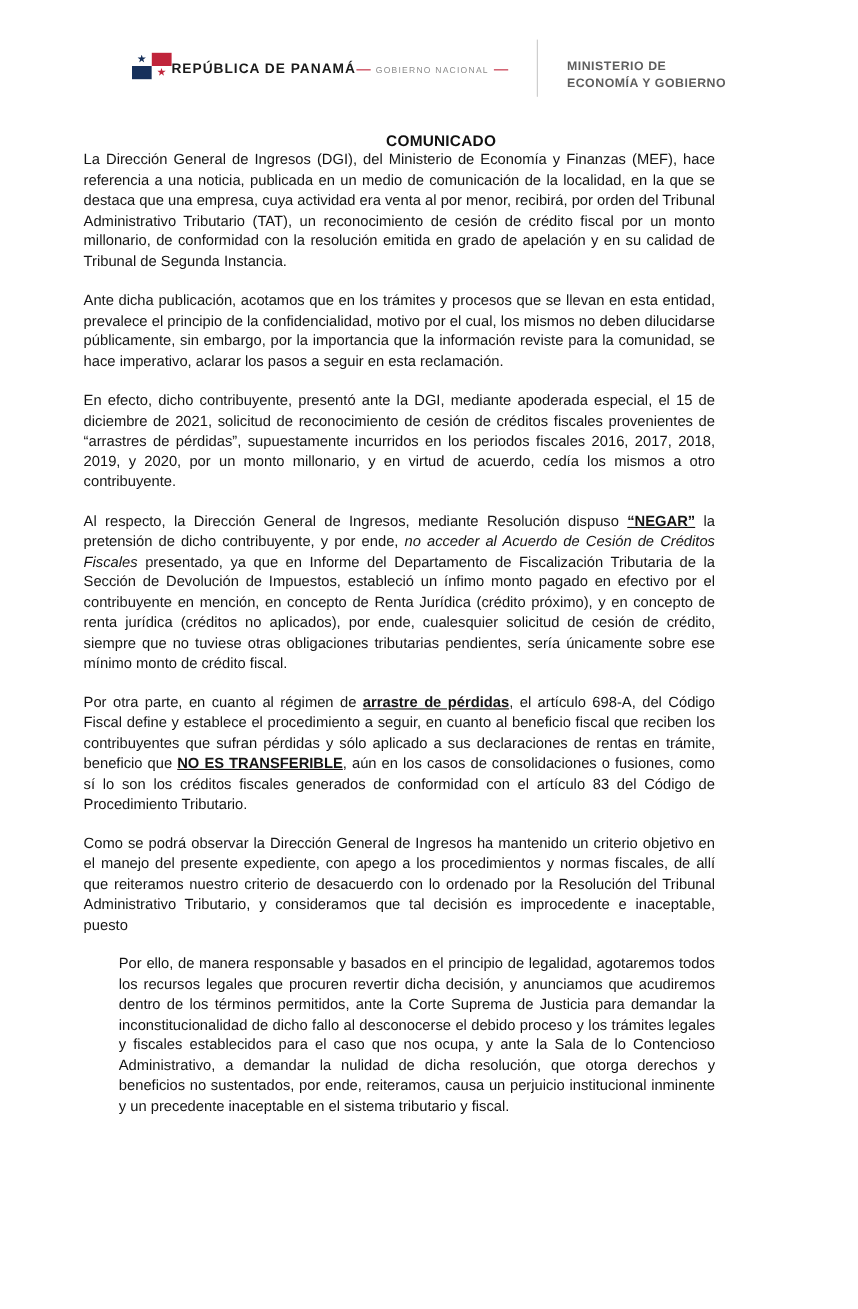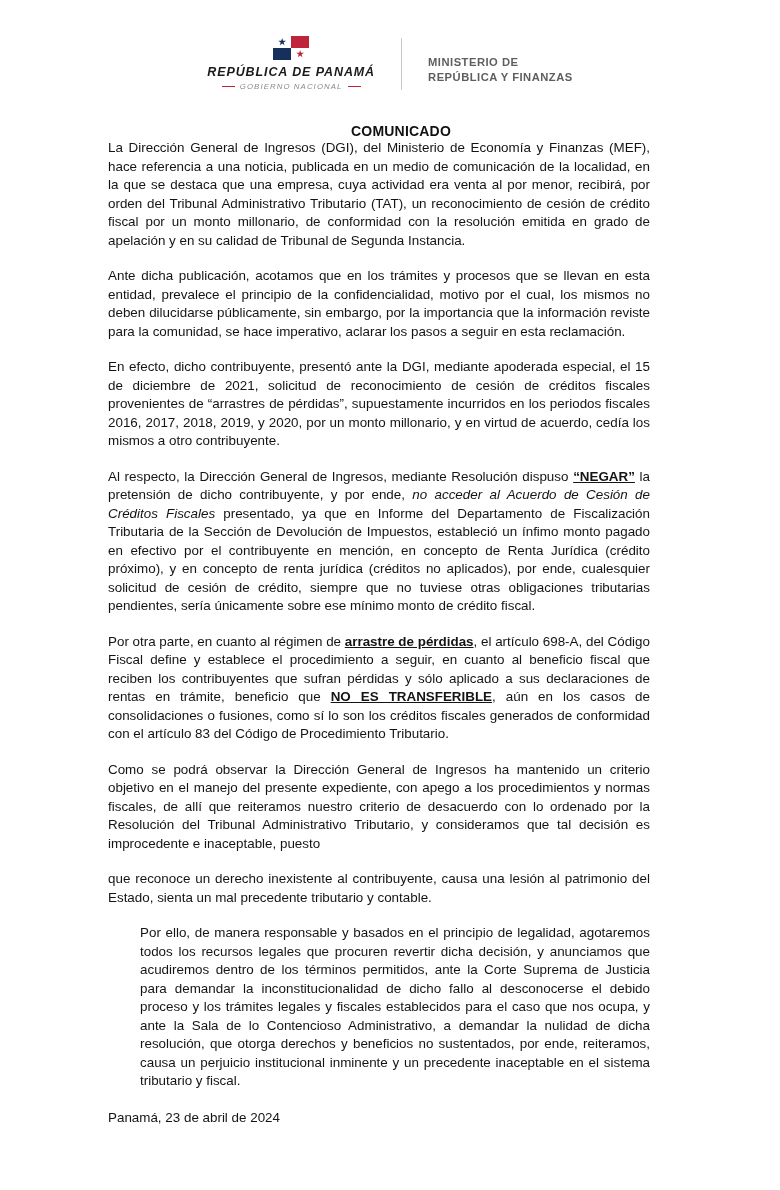--- a/index.html
+++ b/index.html
@@ -27,24 +27,23 @@
   .header {
     display: flex;
     align-items: center;
     justify-content: center;
     padding-top: 36px;
     padding-bottom: 10px;
   }
 
   .panama-block {
     display: flex;
-    flex-direction: column;
+    flex-direction: row;
     align-items: center;
     padding-right: 26px;
-    font-style: italic;
   }
 
   .flag {
     width: 36px;
     height: 24px;
     display: grid;
     grid-template-columns: 1fr 1fr;
     grid-template-rows: 1fr 1fr;
     margin-bottom: 5px;
   }
@@ -128,21 +127,21 @@
     font-size: 14px;
     font-weight: bold;
     color: #111111;
     margin-top: 22px;
     margin-bottom: 0;
     letter-spacing: 0.2px;
     margin-left: 22px;
   }
 
   .content {
-    padding: 0 110px 0 108px;
+    padding: 0 110px 0 76px;
     box-sizing: border-box;
     width: 760px;
   }
 
   p.para {
     text-align: justify;
     font-size: 13.4px;
     line-height: 18.5px;
     margin: 0 0 17px 0;
     color: #141414;
@@ -192,34 +191,32 @@
         <span class="gob-dash"></span>
         <span class="gob-text">GOBIERNO NACIONAL</span>
         <span class="gob-dash"></span>
       </div>
     </div>
 
     <div class="divider-v"></div>
 
     <div class="ministry-block">
       <div class="ministry-line">MINISTERIO DE</div>
-      <div class="ministry-line">REPÚBLICA Y FINANZAS</div>
+      <div class="ministry-line">ECONOMÍA Y GOBIERNO</div>
     </div>
 
   </div>
 
   <div class="doc-title">COMUNICADO</div>
 
   <div class="content">
     <div id="paragraphs-host">
         <p class="para"><span>La Dirección General de Ingresos (DGI), del Ministerio de Economía y Finanzas (MEF), hace referencia a una noticia, publicada en un medio de comunicación de la localidad, en la que se destaca que una empresa, cuya actividad era venta al por menor, recibirá, por orden del Tribunal Administrativo Tributario (TAT), un reconocimiento de cesión de crédito fiscal por un monto millonario, de conformidad con la resolución emitida en grado de apelación y en su calidad de Tribunal de Segunda Instancia.</span></p>
         <p class="para"><span>Ante dicha publicación, acotamos que en los trámites y procesos que se llevan en esta entidad, prevalece el principio de la confidencialidad, motivo por el cual, los mismos no deben dilucidarse públicamente, sin embargo, por la importancia que la información reviste para la comunidad, se hace imperativo, aclarar los pasos a seguir en esta reclamación.</span></p>
         <p class="para"><span>En efecto, dicho contribuyente, presentó ante la DGI, mediante apoderada especial, el 15 de diciembre de 2021, solicitud de reconocimiento de cesión de créditos fiscales provenientes de “arrastres de pérdidas”, supuestamente incurridos en los periodos fiscales 2016, 2017, 2018, 2019, y 2020, por un monto millonario, y en virtud de acuerdo, cedía los mismos a otro contribuyente.</span></p>
         <p class="para"><span>Al respecto, la Dirección General de Ingresos, mediante Resolución dispuso </span><b class="bld">“NEGAR”</b><span> la pretensión de dicho contribuyente, y por ende, </span><i class="ital">no acceder al Acuerdo de Cesión de Créditos Fiscales</i><span> presentado, ya que en Informe del Departamento de Fiscalización Tributaria de la Sección de Devolución de Impuestos, estableció un ínfimo monto pagado en efectivo por el contribuyente en mención, en concepto de Renta Jurídica (crédito próximo), y en concepto de renta jurídica (créditos no aplicados), por ende,  cualesquier solicitud de cesión de crédito, siempre que no tuviese otras obligaciones tributarias pendientes, sería únicamente sobre ese mínimo monto de crédito fiscal.</span></p>
         <p class="para"><span>Por otra parte, en cuanto al régimen de </span><u class="bu">arrastre de pérdidas</u><span>, el artículo 698-A, del Código Fiscal define y establece el procedimiento a seguir, en cuanto al beneficio fiscal que reciben los contribuyentes que sufran pérdidas y sólo aplicado a sus declaraciones de rentas en trámite, beneficio que </span><u class="bu">NO ES TRANSFERIBLE</u><span>, aún en los casos de consolidaciones o fusiones, como sí lo son los créditos fiscales generados de conformidad con el artículo 83 del Código de Procedimiento Tributario.</span></p>
         <p class="para"><span>Como se podrá observar la Dirección General de Ingresos ha mantenido un criterio objetivo en el manejo del presente expediente, con apego a los procedimientos y normas fiscales, de allí que reiteramos nuestro criterio de desacuerdo con lo ordenado por la Resolución del Tribunal Administrativo Tributario, y consideramos que tal decisión es improcedente e inaceptable, puesto</span></p>
-        <p class="para"><span>que reconoce un derecho inexistente al contribuyente, causa una lesión al patrimonio del Estado, sienta un mal precedente tributario y contable.</span></p>
         <p class="para last"><span>Por ello, de manera responsable y basados en el principio de legalidad, agotaremos todos los recursos legales que procuren revertir dicha decisión, y anunciamos que acudiremos dentro de los términos permitidos, ante la Corte Suprema de Justicia para demandar la inconstitucionalidad de dicho fallo al desconocerse el debido proceso y los trámites legales y fiscales establecidos para el caso que nos ocupa, y ante la Sala de lo Contencioso Administrativo, a demandar la nulidad de dicha resolución, que otorga derechos y beneficios no sustentados, por ende, reiteramos, causa un perjuicio institucional inminente  y un precedente inaceptable en el sistema tributario y fiscal.</span></p>
       </div>
-    <div class="sign">Panamá, 23 de abril de 2024</div>
   </div>
 
 </div>
 
 </body></html>

